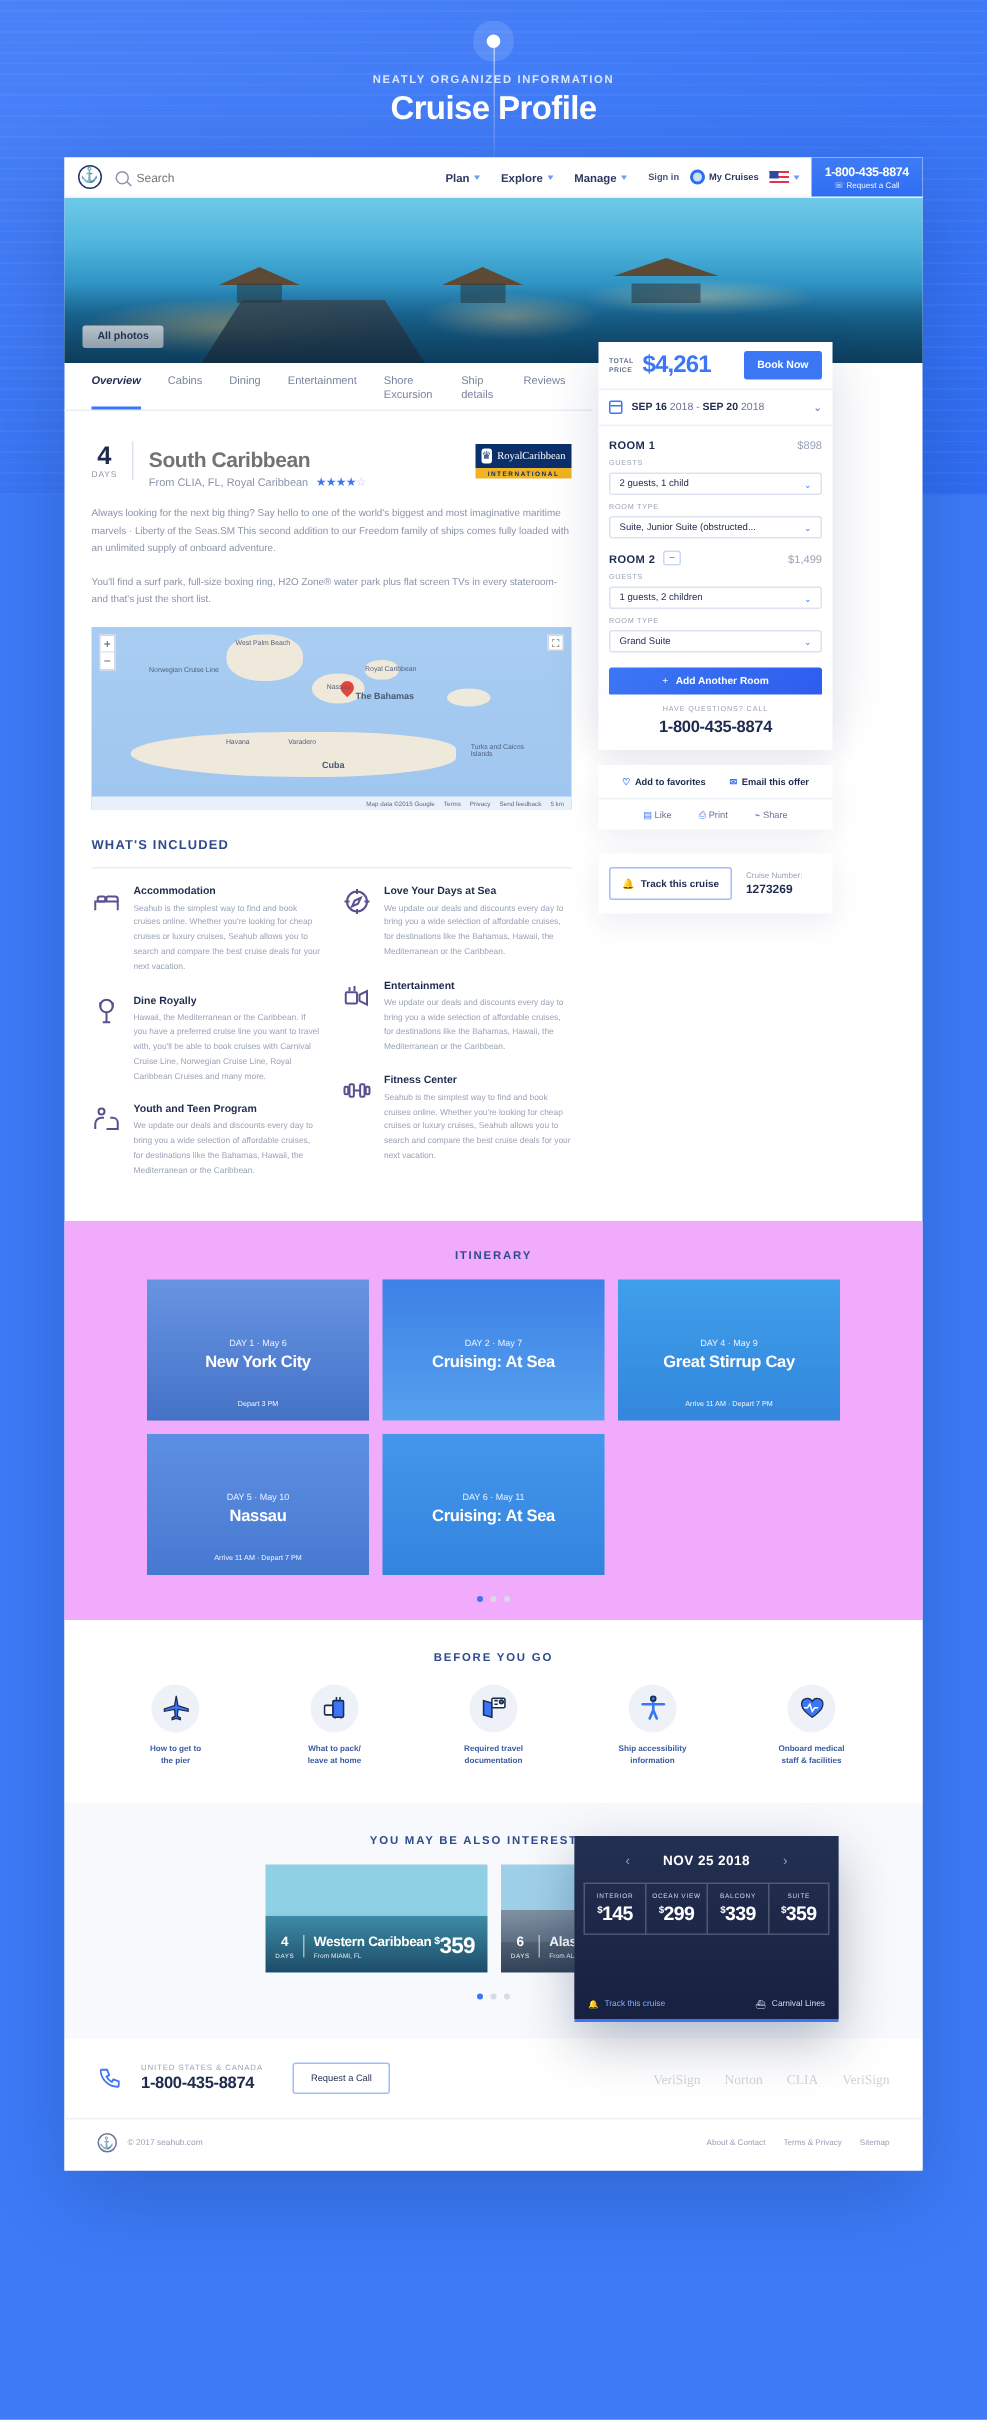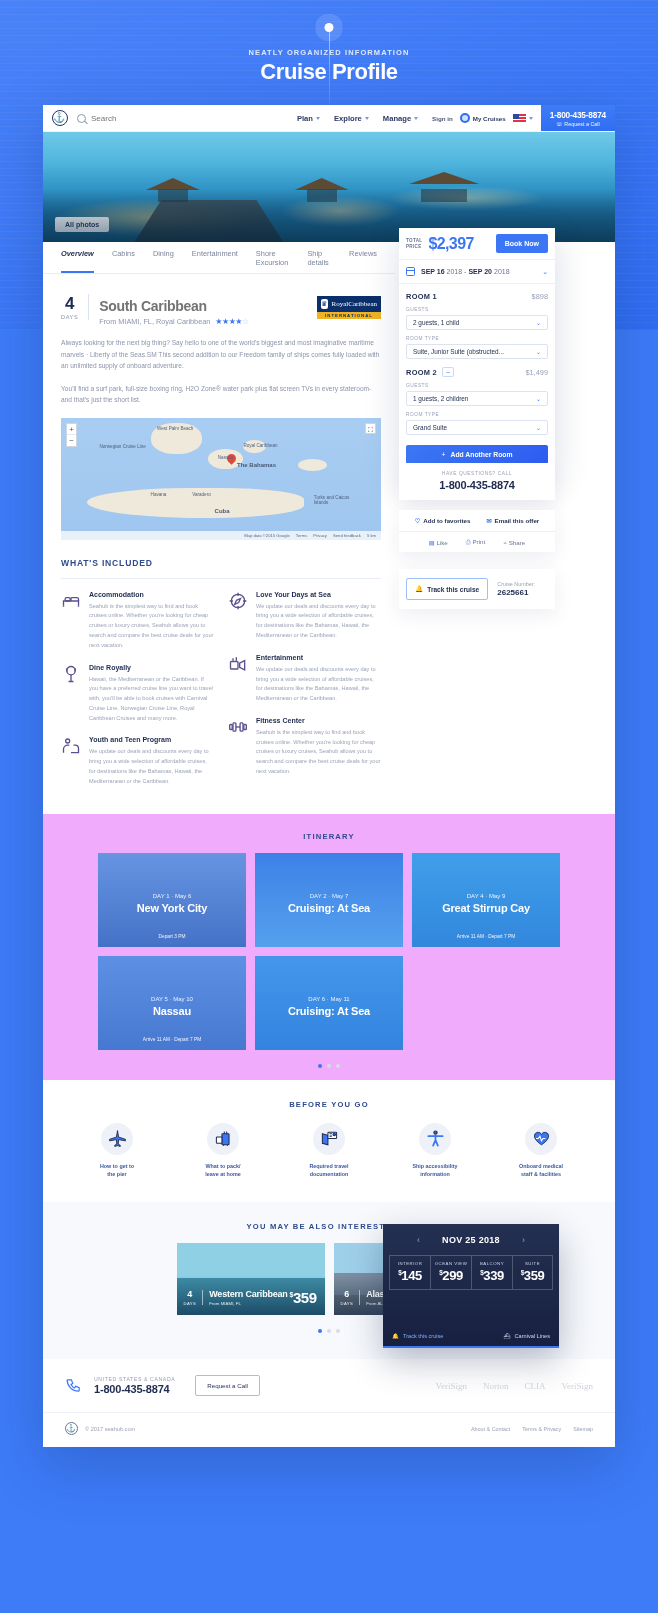--- a/index.html
+++ b/index.html
@@ -327,21 +327,21 @@
 
         <div class="title-row">
           <div>
             <div class="days-num">4</div>
             <div class="days-lbl">DAYS</div>
           </div>
           <div class="vbar"></div>
           <div>
             <div class="cruise-name">South Caribbean</div>
             <div class="cruise-sub">
-              <span>From MIAMI, FL, Royal Caribbean</span>
+              <span>From CLIA, FL, Royal Caribbean</span>
               <span class="stars">★★★★<span class="off">☆</span></span>
             </div>
           </div>
           <div class="rc-logo">
             <div class="rc-top">
               <span class="rc-crown">♛</span>
               <span>RoyalCaribbean</span>
             </div>
             <div class="rc-bot">INTERNATIONAL</div>
           </div>
@@ -472,21 +472,21 @@
       </div>
 
       <div class="right-col">
         <div class="bk-panel">
 
           <div class="bk-total">
             <div class="bk-tl">
               <div>TOTAL</div>
               <div>PRICE</div>
             </div>
-            <div class="bk-price">$2,397</div>
+            <div class="bk-price">$4,261</div>
             <div class="bk-book">Book Now</div>
           </div>
 
           <div class="bk-dates">
             <span class="cal-ico"></span>
             <span class="bk-dtxt">
               <b>SEP 16</b>
               <span>2018</span>
               <span>-</span>
               <b>SEP 20</b>
@@ -553,21 +553,21 @@
         </div>
 
         <div class="bk-card" style="position:absolute;left:0;top:288px;width:156px">
           <div class="track-row">
             <div class="track-btn">
               <span style="color:#3b77f5">🔔</span>
               <span>Track this cruise</span>
             </div>
             <div>
               <div class="cn-lbl">Cruise Number:</div>
-              <div class="cn-val">2625661</div>
+              <div class="cn-val">1273269</div>
             </div>
           </div>
         </div>
       </div>
     </div>
 
     <div class="sec">
       <div class="sec-title">ITINERARY</div>
       <div class="itin-grid">
 

